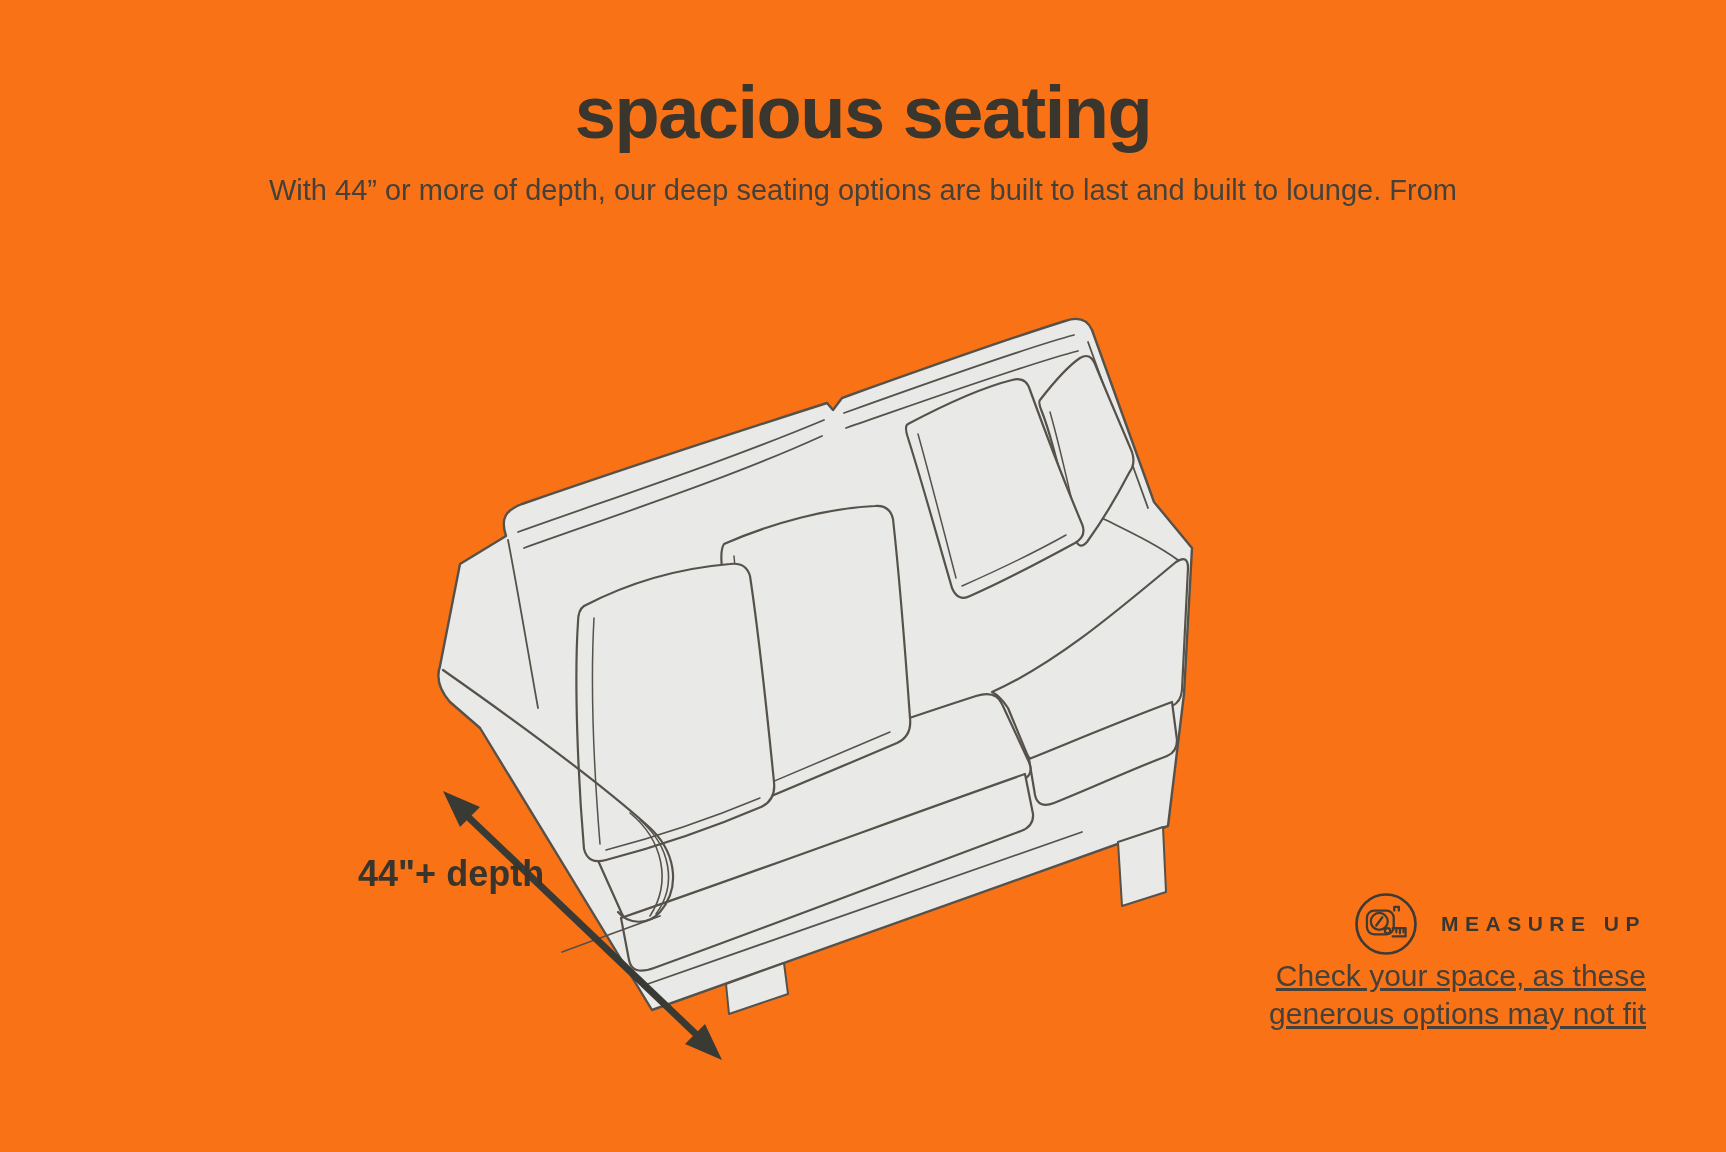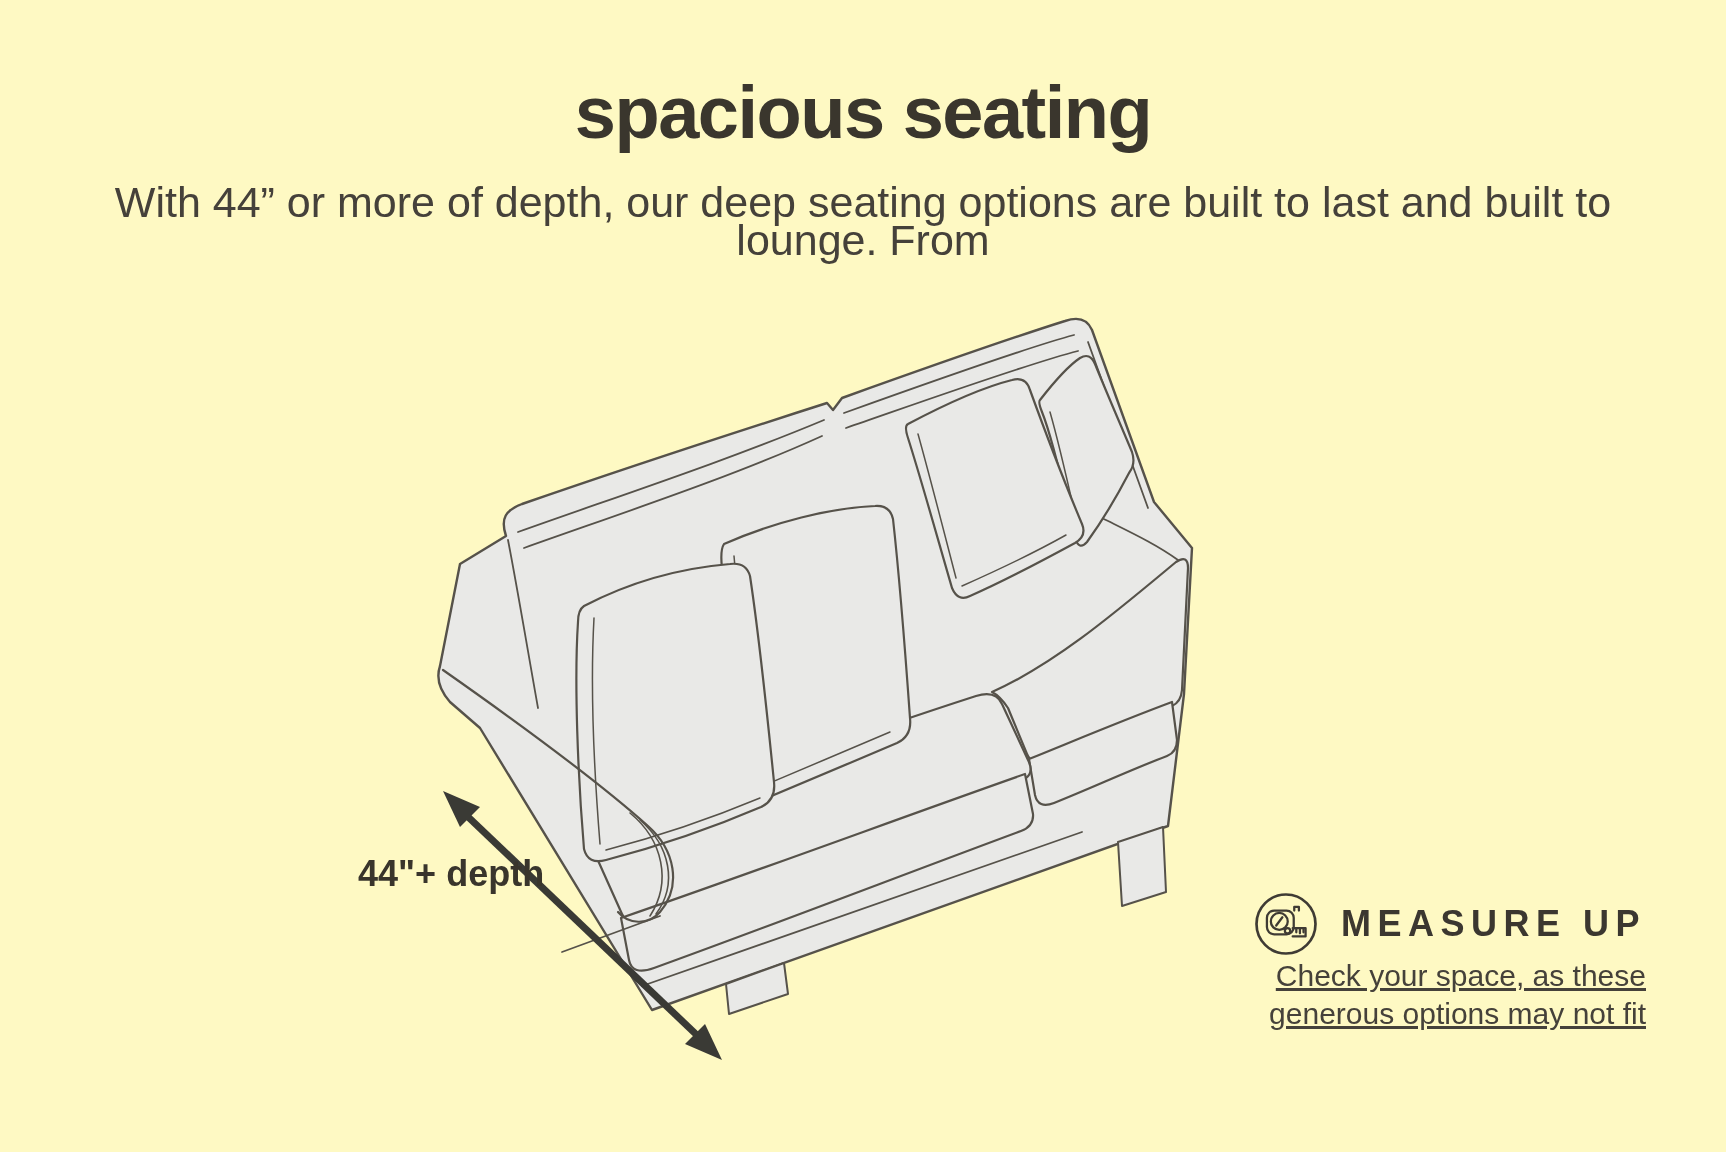--- a/index.html
+++ b/index.html
@@ -1,49 +1,49 @@
 <!DOCTYPE html>
 <html><head>
 <meta charset="utf-8">
 <style>
   html,body{margin:0;padding:0;background:#fff;}
   .canvas{
     position:relative;
     width:1726px;height:1152px;
-    background:#fef9c3;
+    background:#f97316;
     overflow:hidden;
     font-family:"Liberation Sans", sans-serif;
     color:#45413a;
   }
   .page-title{
     position:absolute;top:76px;left:0;width:100%;
     text-align:center;
     font-size:74px;font-weight:700;letter-spacing:-1.5px;
     color:#3a362d;line-height:1;margin:0;
   }
   .intro{
-    position:absolute;top:183px;left:50%;transform:translateX(-50%);
+    position:absolute;top:171px;left:50%;transform:translateX(-50%);
     width:1520px;text-align:center;
-    font-size:43px;line-height:38px;color:#45413a;
+    font-size:29px;line-height:38px;color:#45413a;
   }
   .intro span{display:block;}
   .art{
     position:absolute;left:330px;top:270px;width:900px;height:800px;
   }
   .art svg{display:block;width:900px;height:800px;}
   .measure{
     position:absolute;top:891px;right:80px;width:540px;text-align:right;
   }
   .measure-head{
     display:flex;align-items:center;justify-content:flex-end;gap:22px;
   }
   .measure-icon{width:66px;height:66px;flex:0 0 auto;}
   .measure-icon svg{display:block;width:66px;height:66px;}
   .measure-title{
-    font-size:36px;font-weight:700;letter-spacing:6.5px;
+    font-size:21px;font-weight:700;letter-spacing:6.5px;
     color:#3b3730;white-space:nowrap;
   }
   .measure-note{
     font-size:30px;line-height:38px;color:#45413a;text-decoration:underline;
   }
   .measure-note span{display:block;}
 </style>
 </head>
 <body>
 

